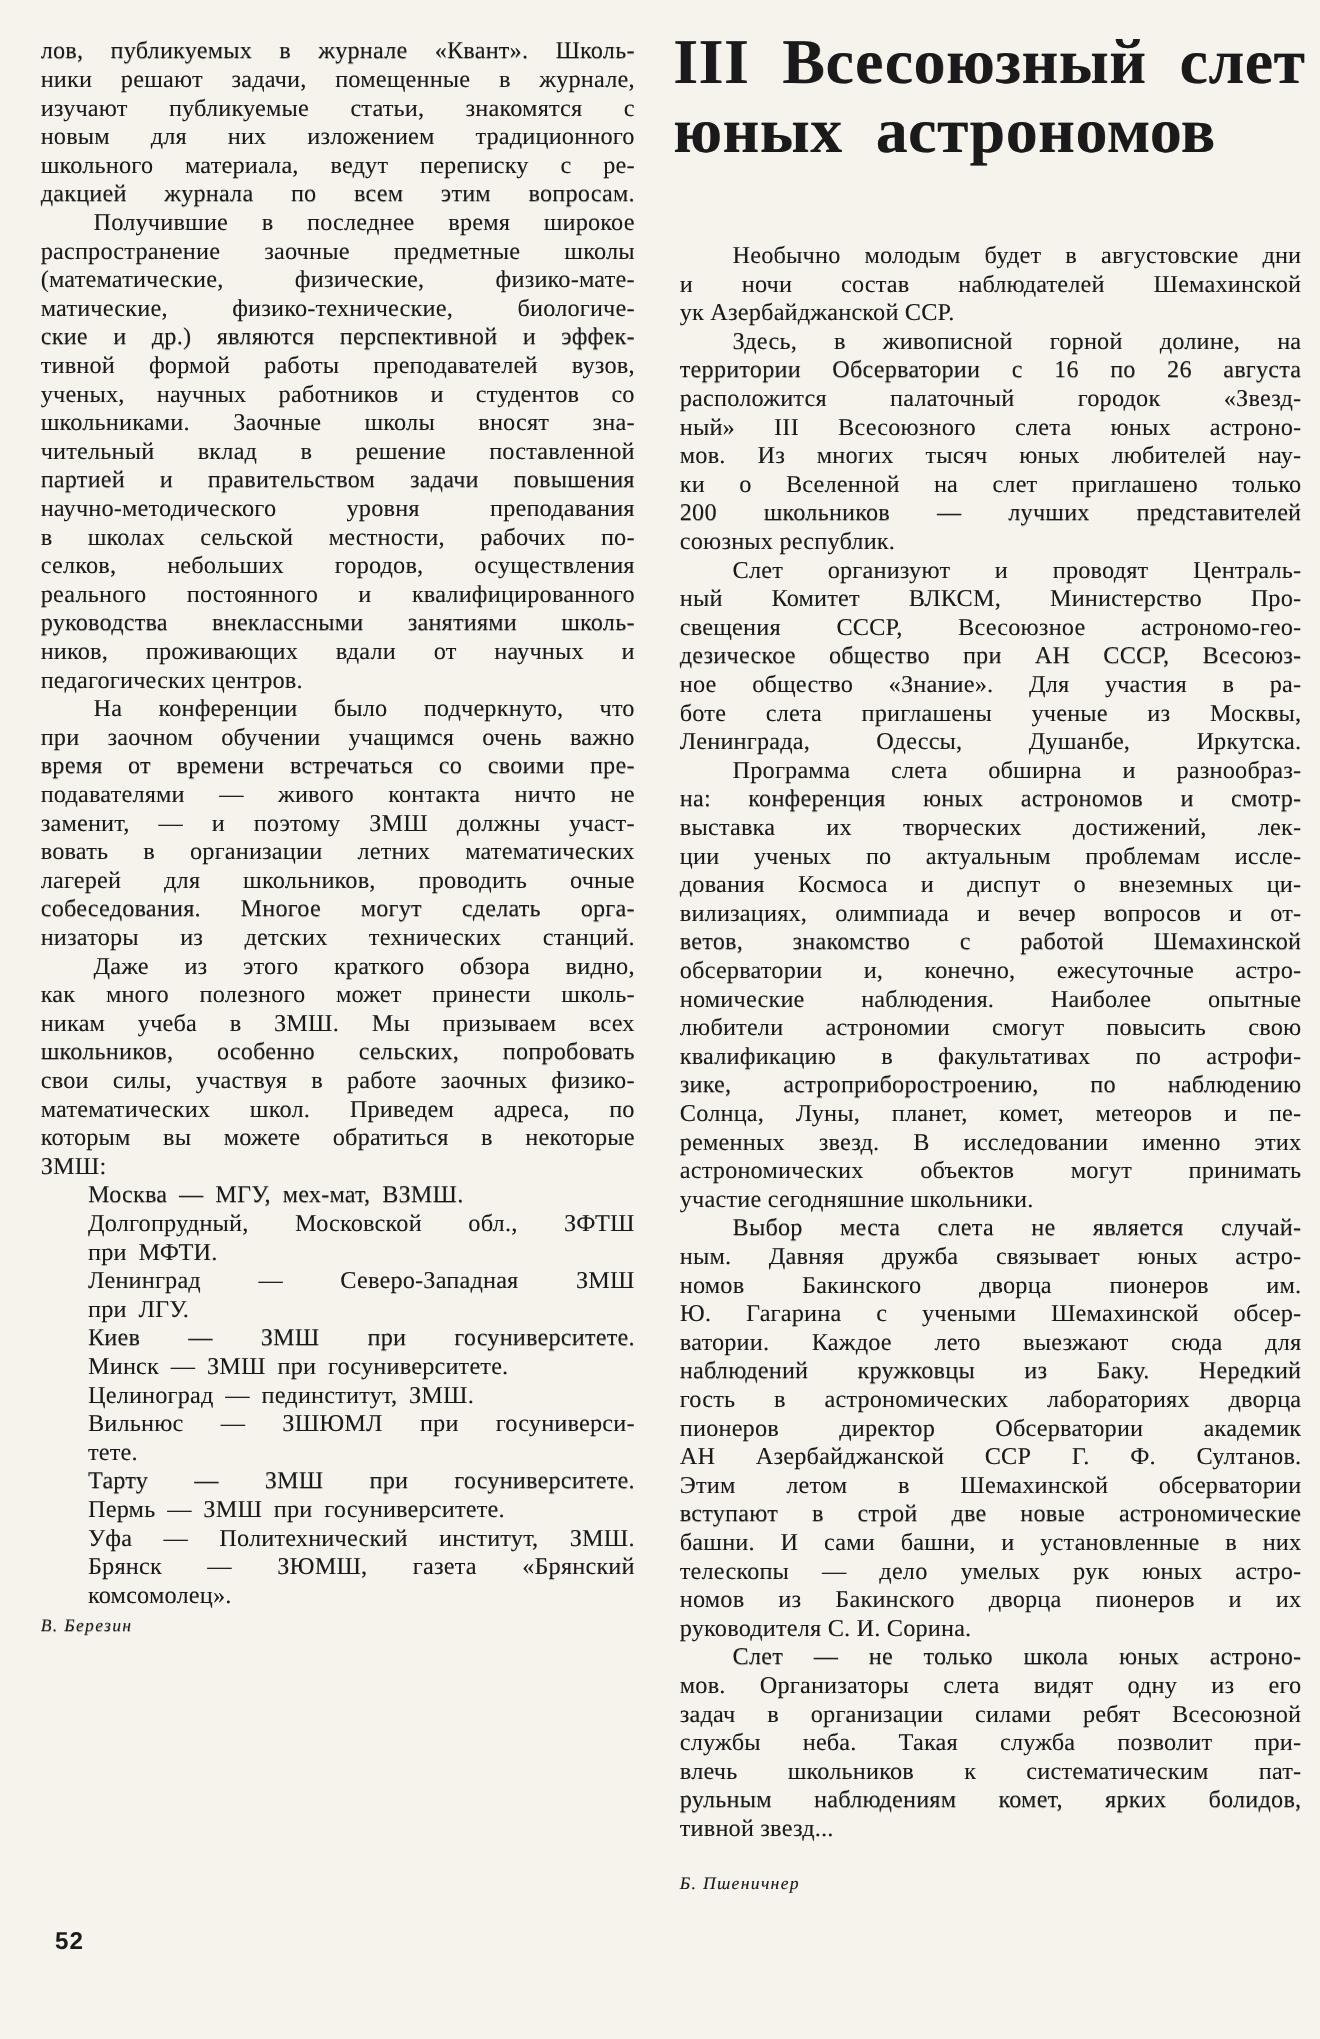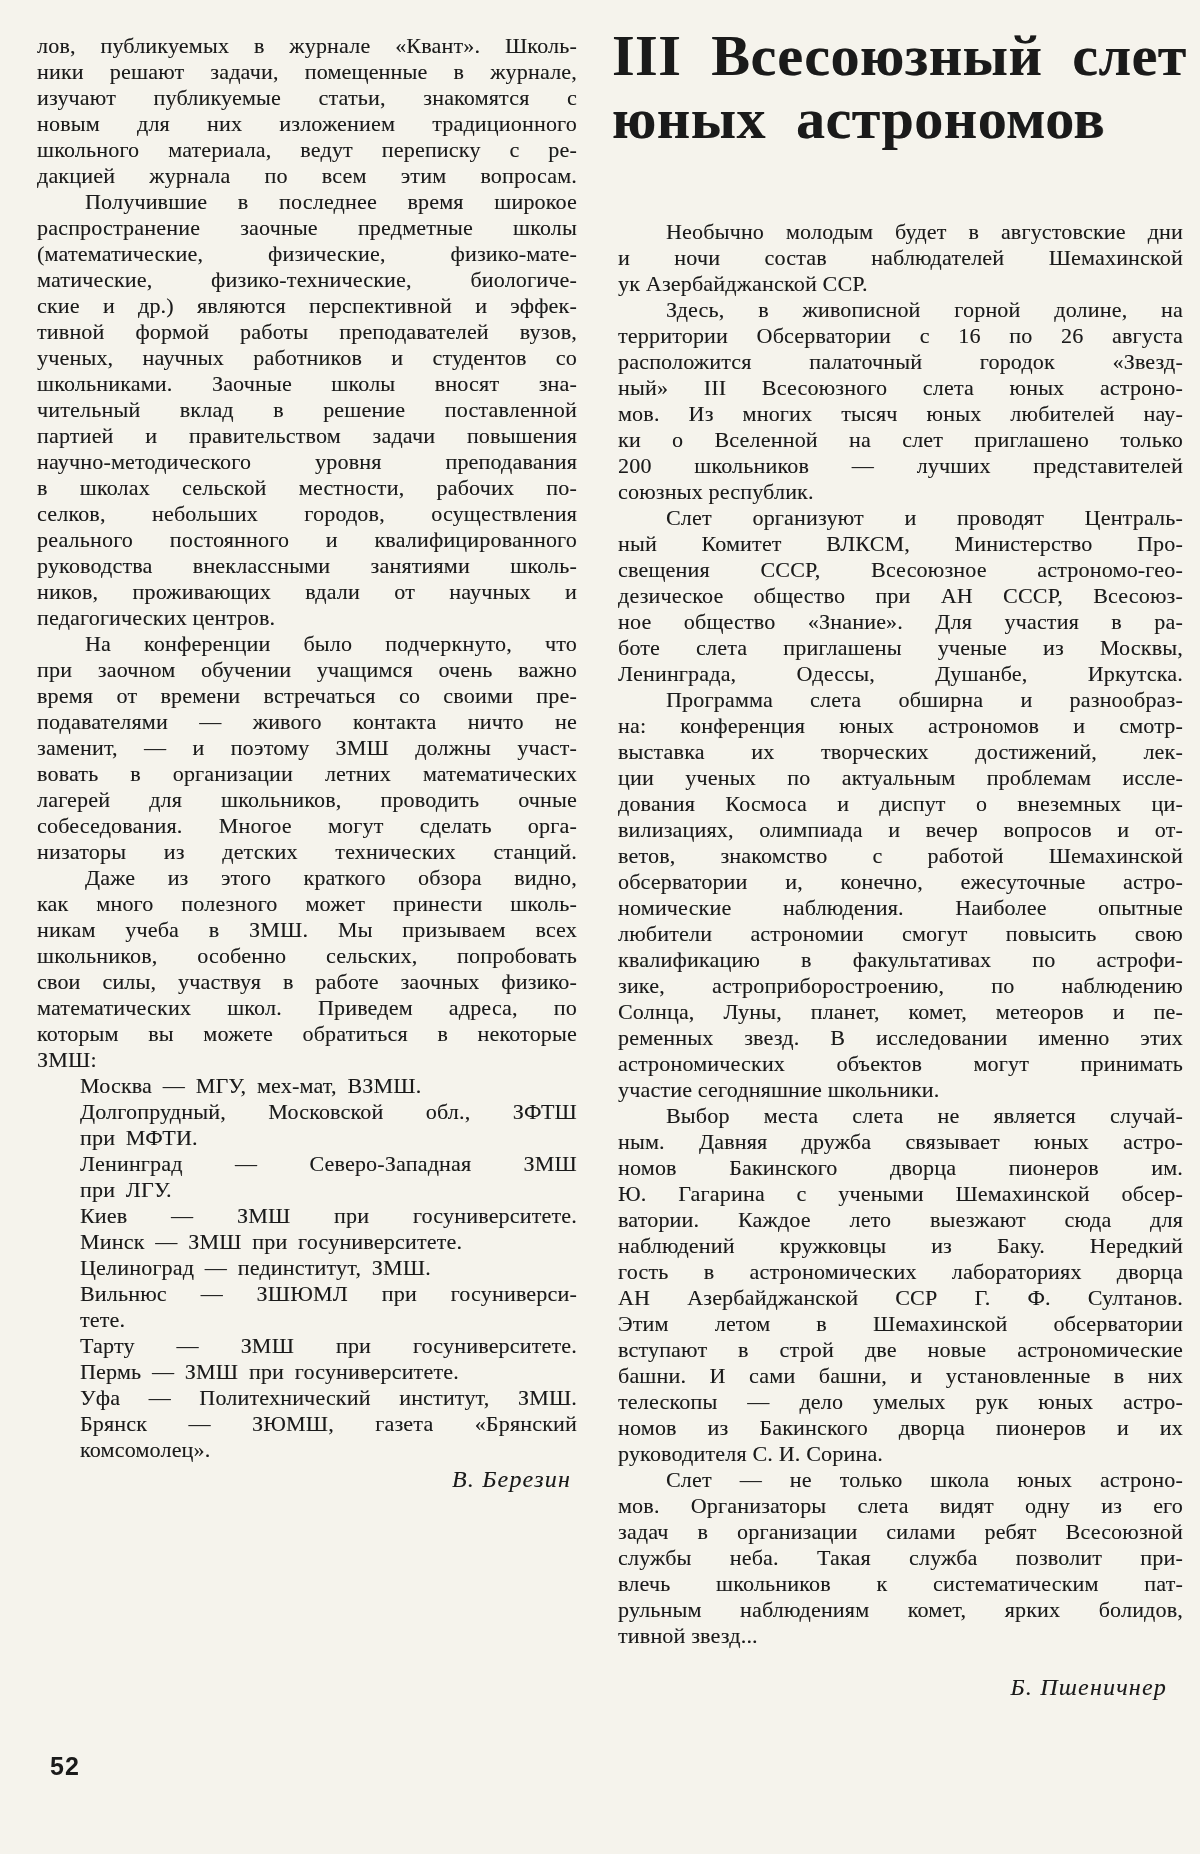--- a/index.html
+++ b/index.html
@@ -10,34 +10,34 @@
   }
   .col{position:absolute;font-size:22px;line-height:26px;letter-spacing:.2px;
        text-shadow:.2px .2px 0 rgba(20,20,20,.35)}
   #left-col{left:37px;top:33px;width:540px}
   #right-body{left:618px;top:219px;width:565px}
   .line{text-align:left}
   .line.j{text-align:justify;text-align-last:justify}
   .line.indent{text-indent:48px}
   .addr .line{margin-left:43px;word-spacing:5px}
   .addr .line.j{word-spacing:normal}
-  .signature{text-align:right;font-style:italic;font-size:24px;
+  .signature{font-style:italic;font-size:16px;
              letter-spacing:1.2px;line-height:28px}
   #left-col .signature{padding-right:6px;margin-top:2px}
   #right-body .signature{padding-right:16px;margin-top:24px}
   #heading{
     position:absolute;left:612px;top:24px;width:585px;
     font-weight:bold;font-size:58px;line-height:63px;
     word-spacing:15px;letter-spacing:.5px;color:var(--ink,#141414);
     text-shadow:.3px .3px 0 rgba(20,20,20,.5);
   }
   #page-number{
     position:absolute;left:50px;top:1752px;
     font-family:"Liberation Sans","DejaVu Sans",sans-serif;
-    font-weight:bold;font-size:25px;letter-spacing:1px;
+    font-weight:bold;font-size:22px;letter-spacing:1px;
   }
 </style>
 </head>
 <body>
 
 <div id="heading">
   <div class="hline">III Всесоюзный слет</div>
   <div class="hline">юных астрономов</div>
 </div>
 
@@ -157,20 +157,21 @@
         <div class="line">участие сегодняшние школьники.</div>
       </div>
       <div class="block">
         <div class="line j indent">Выбор места слета не является случай-</div>
         <div class="line j">ным. Давняя дружба связывает юных астро-</div>
         <div class="line j">номов Бакинского дворца пионеров им.</div>
         <div class="line j">Ю. Гагарина с учеными Шемахинской обсер-</div>
         <div class="line j">ватории. Каждое лето выезжают сюда для</div>
         <div class="line j">наблюдений кружковцы из Баку. Нередкий</div>
         <div class="line j">гость в астрономических лабораториях дворца</div>
+        <div class="line j">пионеров директор Обсерватории академик</div>
         <div class="line j">АН Азербайджанской ССР Г. Ф. Султанов.</div>
         <div class="line j">Этим летом в Шемахинской обсерватории</div>
         <div class="line j">вступают в строй две новые астрономические</div>
         <div class="line j">башни. И сами башни, и установленные в них</div>
         <div class="line j">телескопы — дело умелых рук юных астро-</div>
         <div class="line j">номов из Бакинского дворца пионеров и их</div>
         <div class="line">руководителя С. И. Сорина.</div>
       </div>
       <div class="block">
         <div class="line j indent">Слет — не только школа юных астроно-</div>

